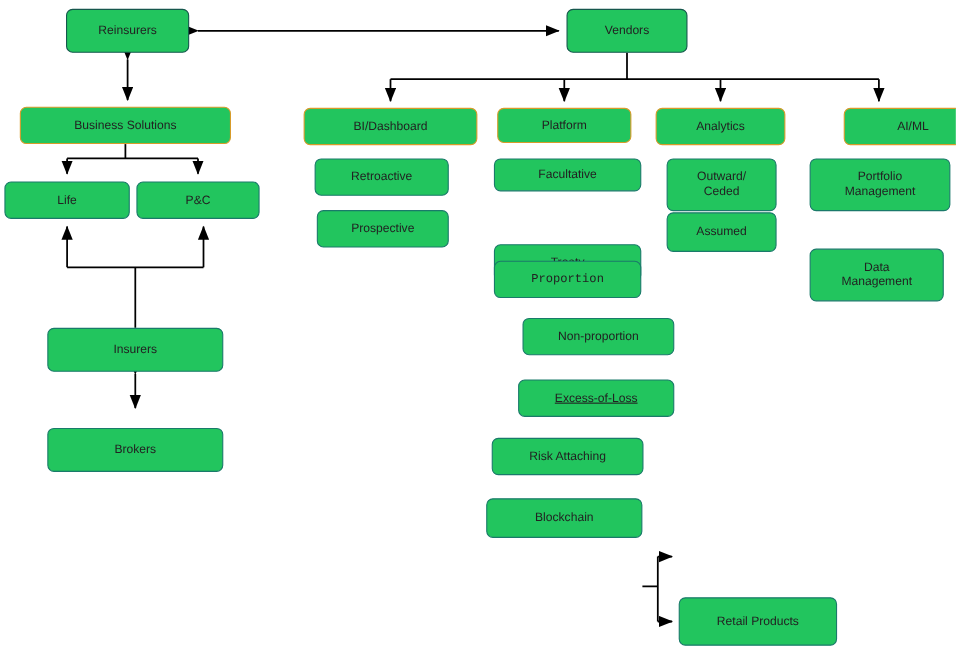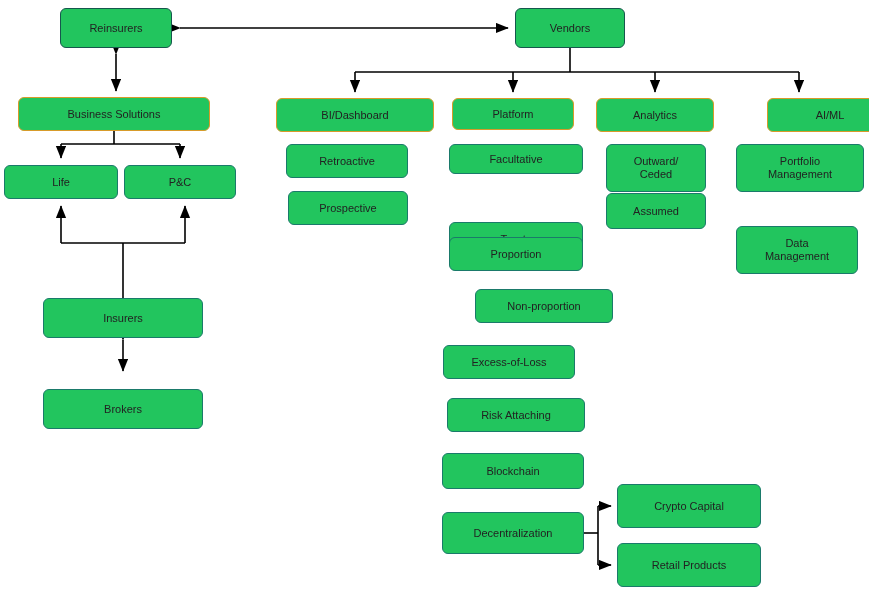--- a/index.html
+++ b/index.html
@@ -116,32 +116,30 @@
   <div class="node orange" style="left:276px;top:98px;width:158px;height:34px;">BI/Dashboard</div>
   <div class="node orange" style="left:452px;top:98px;width:122px;height:32px;">Platform</div>
   <div class="node orange" style="left:596px;top:98px;width:118px;height:34px;">Analytics</div>
   <div class="node orange" style="left:736px;top:98px;width:126px;height:34px;margin-left:31px;">AI/ML</div>
 
   <div class="node" style="left:286px;top:144px;width:122px;height:34px;">Retroactive</div>
   <div class="node" style="left:288px;top:191px;width:120px;height:34px;">Prospective</div>
 
   <div class="node" style="left:449px;top:144px;width:134px;height:30px;">Facultative</div>
   <div class="node" style="left:449px;top:191px;width:134px;height:34px;margin-top:31px;">Treaty</div>
-  <div class="node" style="left:449px;top:237px;width:134px;height:34px;">Proportion</div>
+  <div class="node" style="left:449px;top:237px;width:134px;height:34px;font-family:Liberation Mono, monospace;">Proportion</div>
   <div class="node" style="left:447px;top:289px;width:138px;height:34px;margin-left:28px;">Non-proportion</div>
-  <div class="node" style="left:443px;top:345px;width:132px;height:34px;">Excess-of-Loss</div>
+  <div class="node" style="left:471px;top:345px;width:142px;height:34px;text-decoration:underline;">Excess-of-Loss</div>
   <div class="node" style="left:447px;top:398px;width:138px;height:34px;">Risk Attaching</div>
   <div class="node" style="left:442px;top:453px;width:142px;height:36px;">Blockchain</div>
-  <div class="node" style="left:442px;top:512px;width:142px;height:42px;">Decentralization</div>
 
   <div class="node" style="left:606px;top:144px;width:100px;height:48px;">Outward/
 Ceded</div>
   <div class="node" style="left:606px;top:193px;width:100px;height:36px;">Assumed</div>
 
   <div class="node" style="left:736px;top:144px;width:128px;height:48px;">Portfolio
 Management</div>
   <div class="node" style="left:736px;top:206px;width:122px;height:48px;margin-top:20px;">Data
 Management</div>
 
-  <div class="node" style="left:617px;top:484px;width:144px;height:44px;">Crypto Capital</div>
   <div class="node" style="left:617px;top:543px;width:144px;height:44px;">Retail Products</div>
 
 </div>
 
 </body></html>

